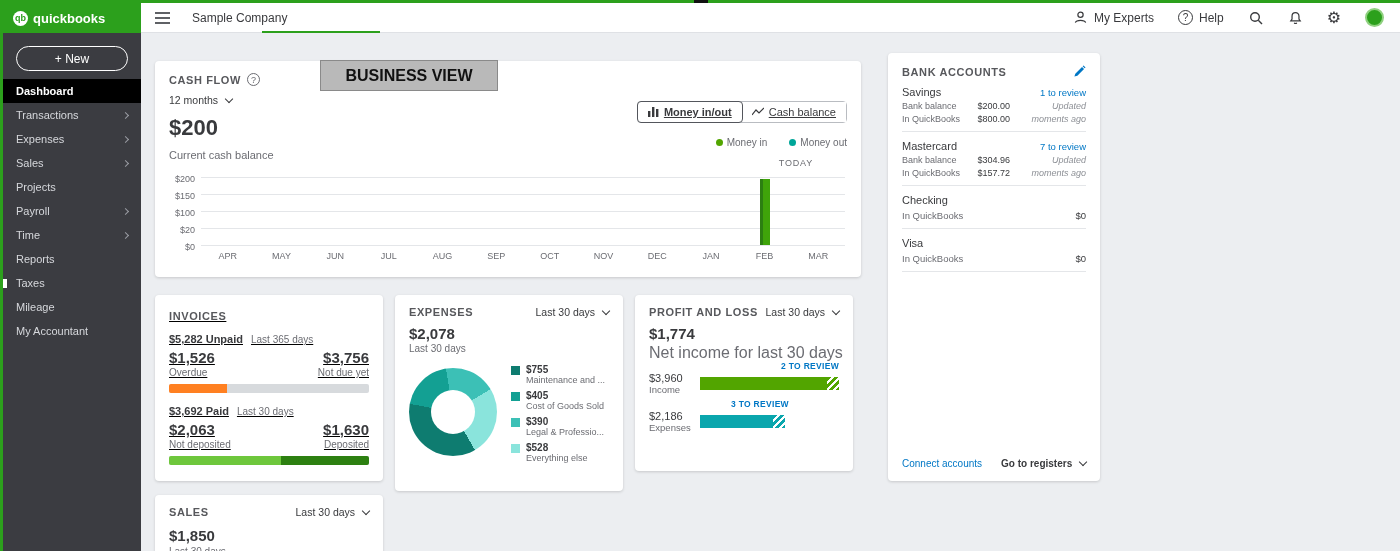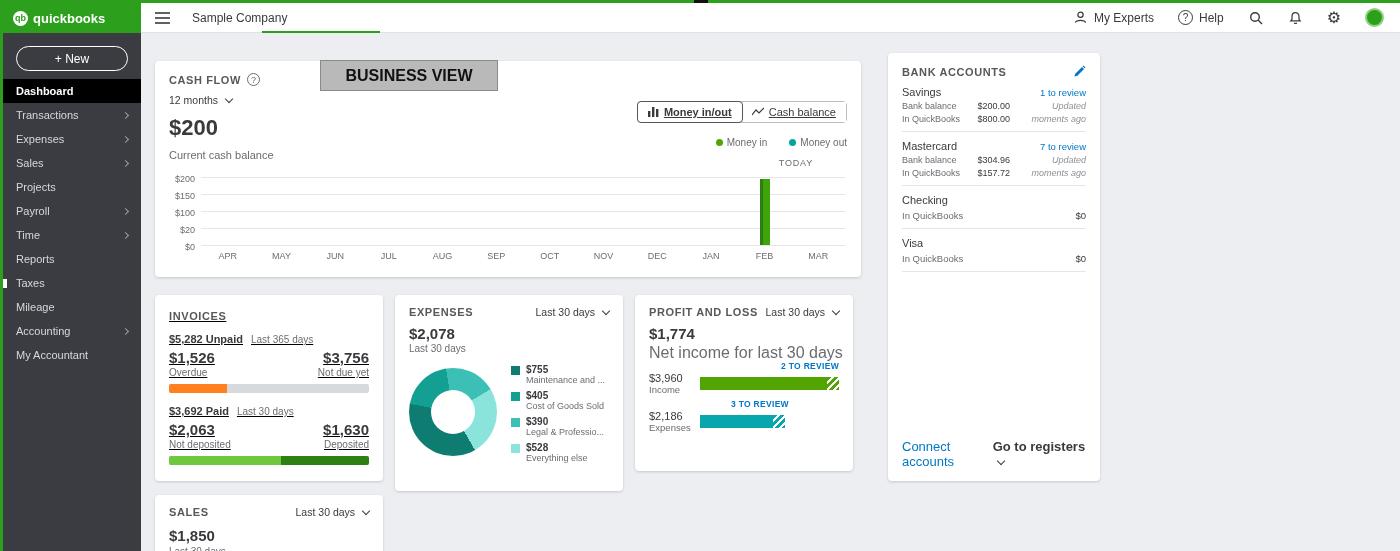--- a/index.html
+++ b/index.html
@@ -76,21 +76,21 @@
   .acct { padding:8px 0 7px; border-bottom:1px solid #e4e6e9; }
   .acct-top { display:flex; justify-content:space-between; align-items:baseline; }
   .acct-name { font-size:11px; color:#393a3d; }
   .review-link { font-size:9.5px; color:#0077c5; cursor:pointer; }
   .acct-row { display:flex; font-size:9px; color:#6b6c72; margin-top:3px; }
   .acct-row .lbl { width:64px; }
   .acct-row .val { width:44px; text-align:right; color:#393a3d; }
   .acct-row .meta { margin-left:auto; font-style:italic; color:#8d9096; }
   .acct-zero { display:flex; justify-content:space-between; font-size:9.5px; color:#6b6c72; margin-top:4px; }
   .acct-zero .zval { color:#393a3d; }
-  .bank-foot { position:absolute; left:14px; right:14px; bottom:12px; display:flex; justify-content:space-between; align-items:flex-start; font-size:13px; }
+  .bank-foot { position:absolute; left:14px; right:14px; bottom:12px; display:flex; justify-content:space-between; align-items:flex-start; font-size:10px; }
   .link-blue { color:#0077c5; cursor:pointer; }
   .registers { color:#393a3d; cursor:pointer; font-weight:bold; }
 
   
   .card-invoices { left:155px; top:295px; width:228px; height:186px; padding:11px 14px;text-decoration:underline; }
   .inv-line { display:flex; align-items:baseline; gap:8px; margin-top:9px; }
   .inv-strong { font-size:11px; font-weight:bold; color:#393a3d; }
   .inv-period { font-size:10px; color:#6b6c72; }
   .inv-amounts { display:flex; justify-content:space-between; margin-top:4px; }
   .inv-amounts .right { text-align:right; }
@@ -186,24 +186,20 @@
         <span>Reports</span>
       </div>
       <div class="nav-item">
         <span class="taxes-marker"></span>
         <span>Taxes</span>
       </div>
       <div class="nav-item">
         <span>Mileage</span>
       </div>
       <div class="nav-item">
-        <span>Accounting</span>
-        <span class="chev-r"></span>
-      </div>
-      <div class="nav-item">
         <span>My Accountant</span>
       </div>
     </div>
   </div>
 
   <div class="topbar">
     <div class="hamburger">
         <span></span>
         <span></span>
         <span></span>

